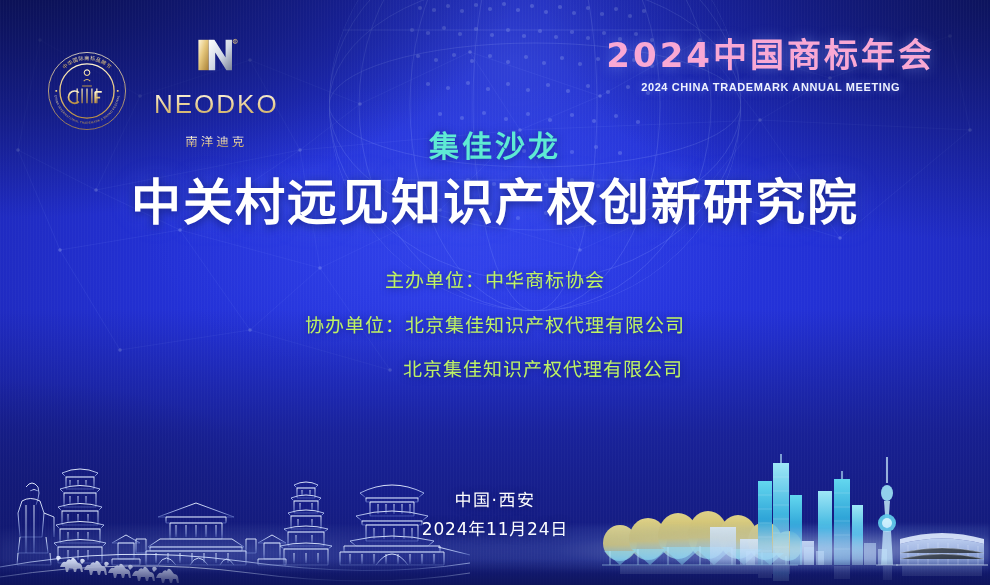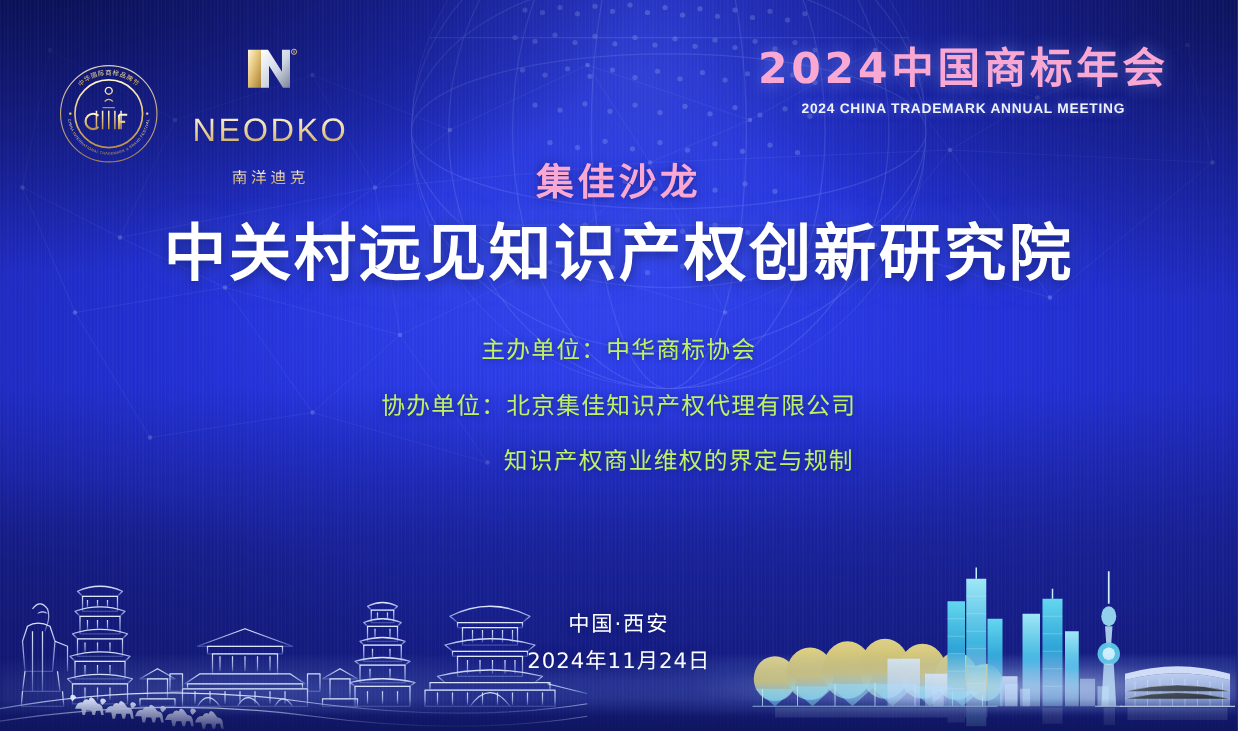--- a/index.html
+++ b/index.html
@@ -105,21 +105,21 @@
     font-family:"Liberation Sans","DejaVu Sans",sans-serif;
     text-shadow:0 0 8px rgba(140,170,255,.5);
   }
 
   
   .title-block{
     position:absolute; left:0; right:0; top:128px;
     text-align:center;
   }
   .salon{
-    font-size:30px; font-weight:700; color:#f9a8d4;
+    font-size:30px; font-weight:700; color:#5eead4;
     letter-spacing:3px; line-height:1.25;
     font-family:"DejaVu Serif","Liberation Serif",serif;
     text-shadow:0 1px 8px rgba(20,30,120,.75);
   }
   .main-title{
     margin-top:7px;
     font-size:50px; font-weight:700; color:#ffffff;
     letter-spacing:2px; line-height:1.2;
     font-family:"DejaVu Serif","Liberation Serif",serif;
     text-shadow:0 2px 10px rgba(15,25,110,.8), 0 0 26px rgba(130,165,255,.30);
@@ -449,21 +449,21 @@
   </div>
 
   <div class="title-block">
     <div class="salon">集佳沙龙</div>
     <div class="main-title">中关村远见知识产权创新研究院</div>
   </div>
 
   <div class="orgs">
     <div class="org-line">主办单位：中华商标协会</div>
     <div class="org-line">协办单位：北京集佳知识产权代理有限公司</div>
-    <div class="org-line indent">知识产权商业维权的界定与规制</div>
+    <div class="org-line indent">北京集佳知识产权代理有限公司</div>
   </div>
 
   <div class="placedate">
     <div class="place">中国·西安</div>
     <div class="date">2024年11月24日</div>
   </div>
 
   <div class="skyline-left">
     <svg viewBox="0 0 470 150" xmlns="http://www.w3.org/2000/svg" aria-hidden="true">
       <defs>

